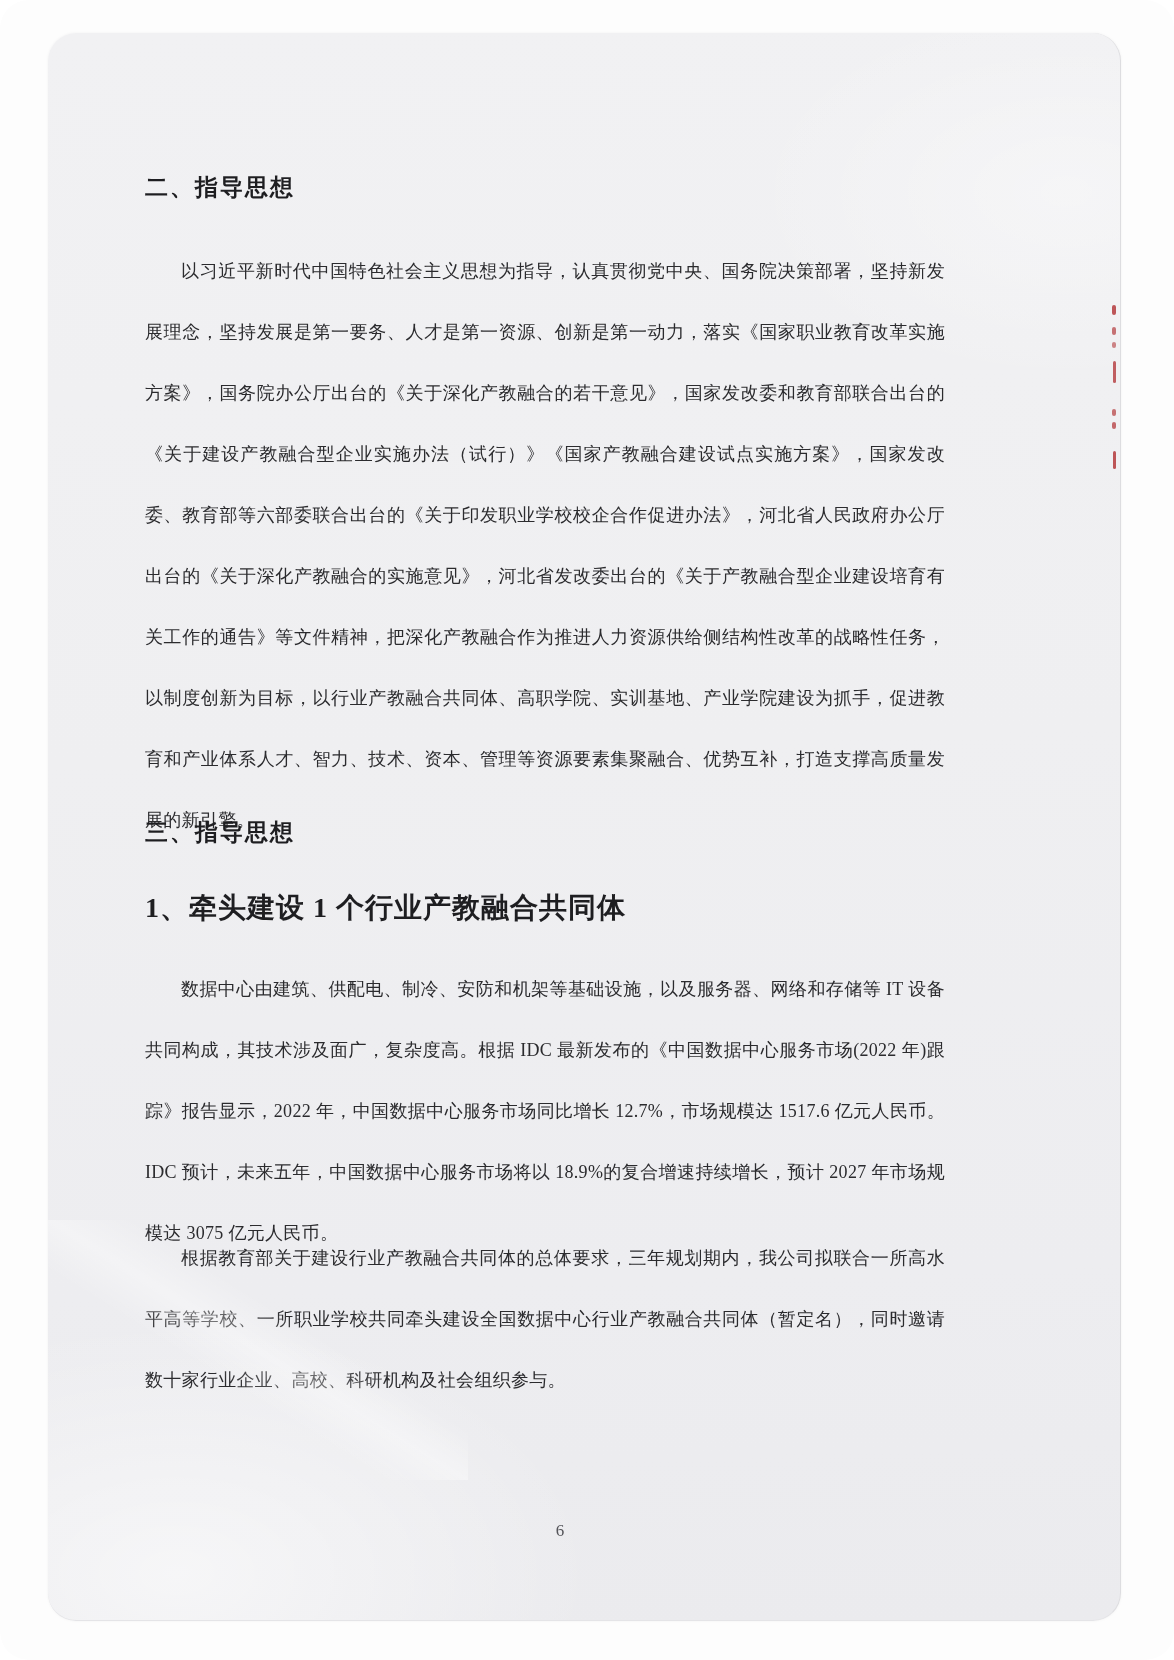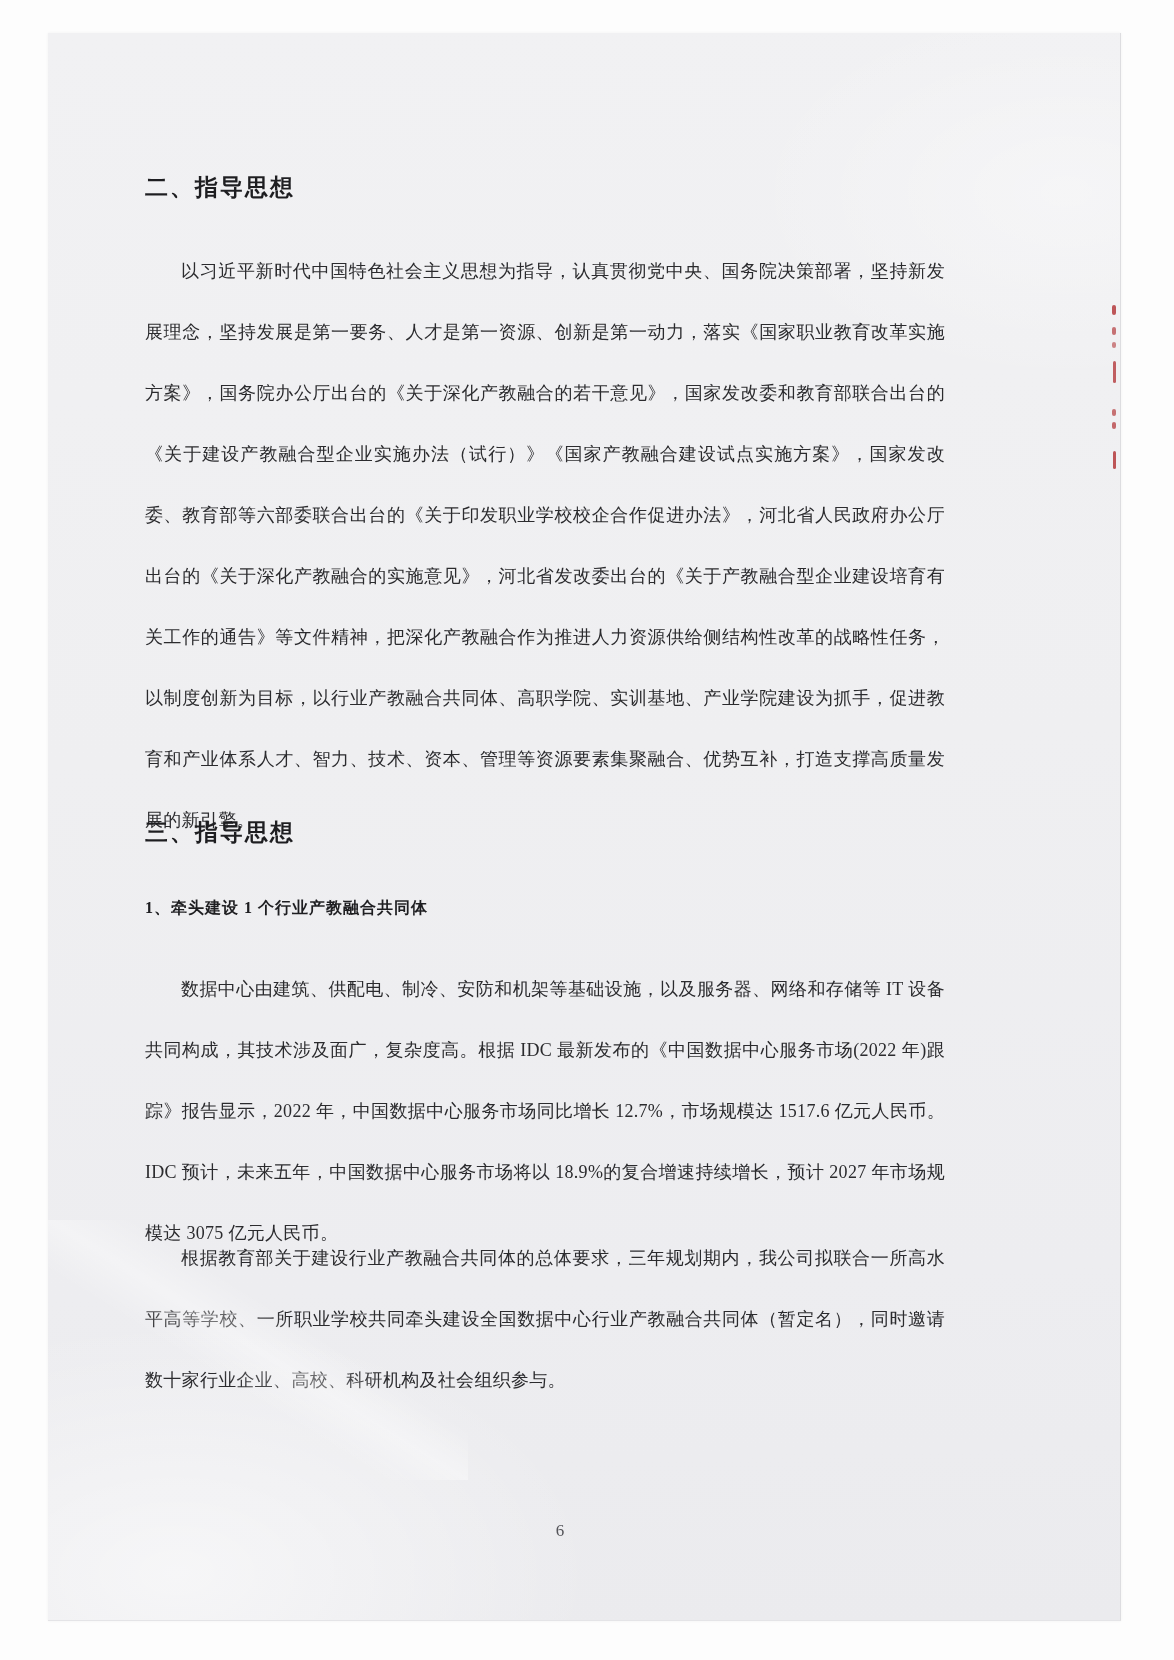--- a/index.html
+++ b/index.html
@@ -1,15 +1,15 @@
 <!DOCTYPE html>
 <html><head>
 <meta charset="utf-8">
 <style>
-  * { margin: 0; padding: 0; box-sizing: border-box; }
+  * { margin: 0; padding: 0; box-sizing: border-box; border-radius: 28px; }
   html, body {
     width: 1174px; height: 1660px;
     background: #ffffff;
     font-family: "Liberation Serif", "DejaVu Serif", serif;
     overflow: hidden;
   }
   .scan-area { position: relative; width: 1174px; height: 1660px; background: #fdfdfd; }
 
   .paper {
     position: absolute;
@@ -35,21 +35,21 @@
   .content-block { position: absolute; left: 97px; width: 800px; color: #28282b; }
 
   .sec-heading {
     font-size: 23px;
     font-weight: 700;
     color: #1e1e21;
     letter-spacing: 2px;
     line-height: 30px;
   }
   .sub-heading {
-    font-size: 16px;
+    font-size: 28px;
     font-weight: 700;
     color: #1e1e21;
     letter-spacing: 1px;
     line-height: 30px;
   }
   .body-para {
     font-size: 18px;
     line-height: 61px;
     text-indent: 2em;
     text-align: justify;

